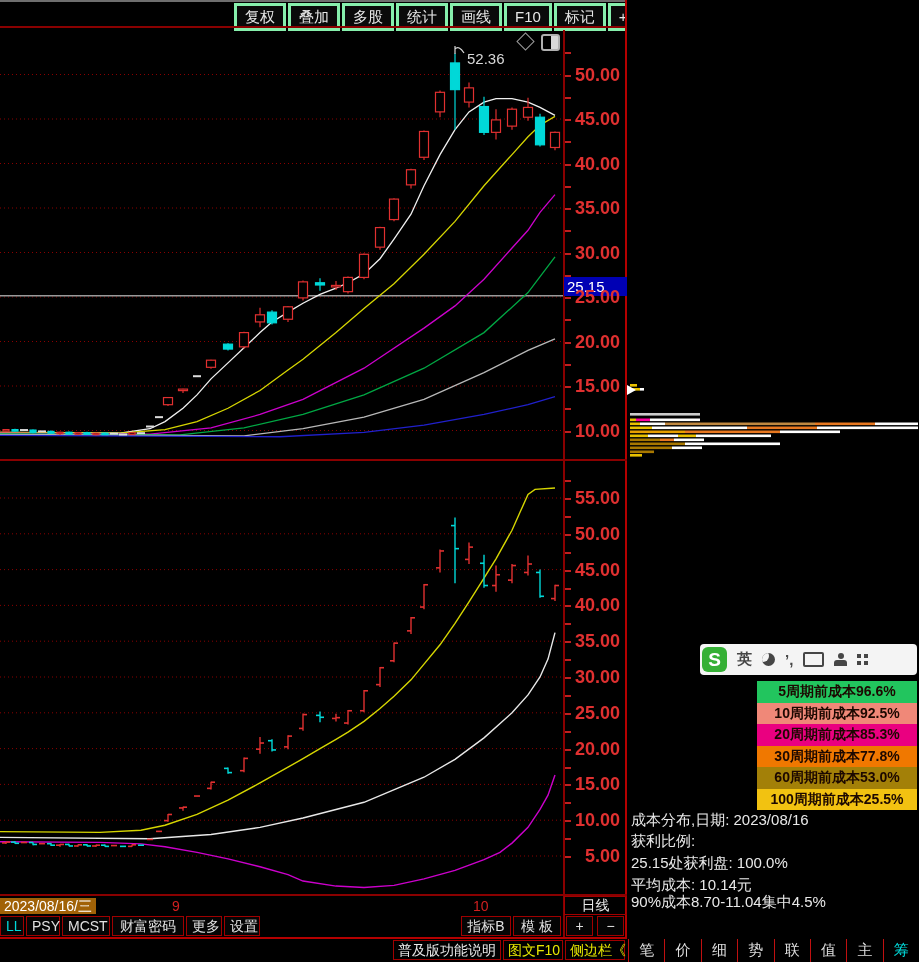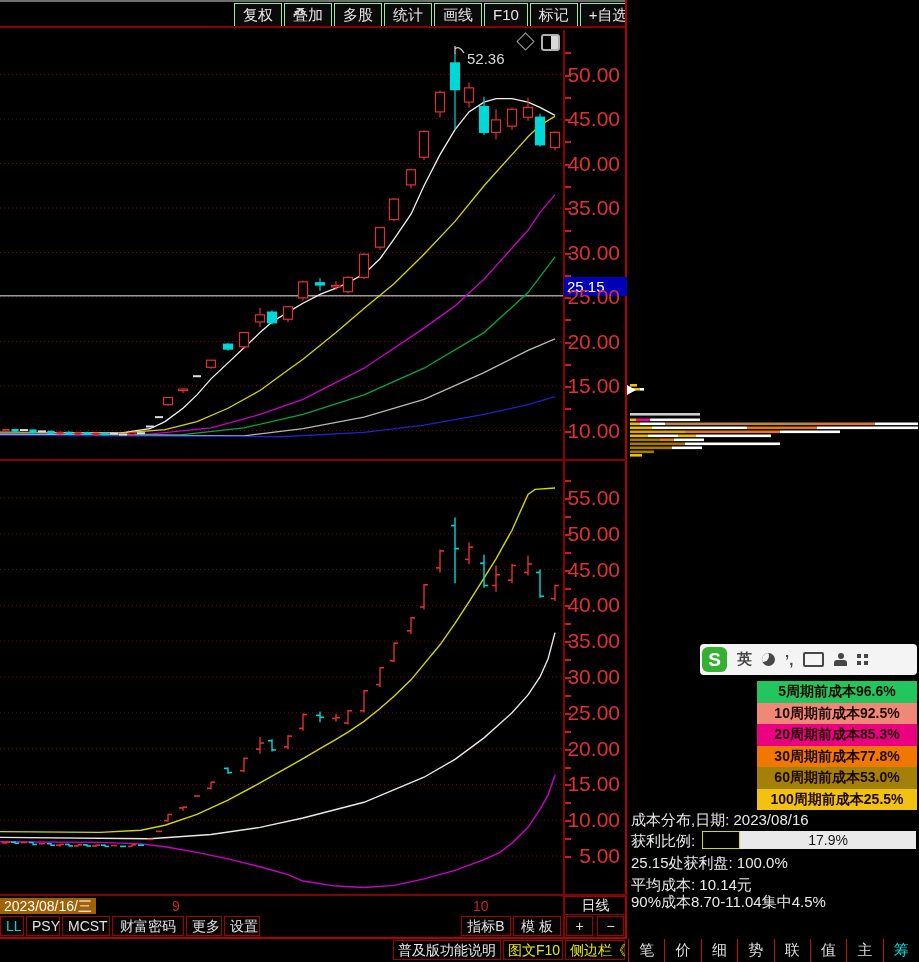--- a/index.html
+++ b/index.html
@@ -5,26 +5,26 @@
   html,body{margin:0;padding:0;background:#000;}
   #screen{position:relative;width:919px;height:962px;background:#000;overflow:hidden;
           font-family:"Liberation Sans","DejaVu Sans",sans-serif;}
   .abs{position:absolute;}
   .hline{position:absolute;background:#8a0000;height:2px;}
   .vline{position:absolute;background:#8a0000;width:2px;}
   
   #topline{left:0;top:0;width:919px;height:2px;background:#6e6e6e;}
   #menu-row{left:234px;top:3px;display:flex;}
   .menu-btn{padding:2px 8px;color:#e6e6e6;font-size:15px;line-height:18px;background:#0a0a0a;
-            border:1px solid #86efac;margin-right:2px;cursor:default;white-space:nowrap;}
+            border:3px solid #86efac;margin-right:2px;cursor:default;white-space:nowrap;}
   #stock-label{left:631px;top:4px;font-size:16px;font-weight:bold;color:#e8e800;white-space:nowrap;}
   .tb-icon{position:absolute;top:4px;}
   
   .axis-label{position:absolute;left:566px;width:54px;text-align:right;color:#e03030;
-              font-size:21px;font-weight:normal;line-height:16px;}
+              font-size:18px;font-weight:bold;line-height:16px;}
   .axis-tick{position:absolute;left:565px;width:6px;height:2px;background:#c02020;}
   #price-badge{left:564px;top:277px;width:62px;height:19px;background:#0000b4;color:#fff;
                font-size:15px;line-height:19px;padding-left:3px;}
   #period-box{left:564px;top:896px;width:61px;height:17px;border:1px solid #a00000;color:#e8e8e8;
               font-size:14px;text-align:center;line-height:17px;}
   
   #diamond-icon{left:519px;top:35px;width:11px;height:11px;border:1px solid #9a9a9a;transform:rotate(45deg);}
   #split-icon{left:541px;top:34px;width:15px;height:13px;border:2px solid #b0b0b0;border-radius:3px;
               background:linear-gradient(90deg,#000 55%,#d8d8d8 55%);}
   
@@ -427,24 +427,20 @@
       <div class="legend-row" style="background: #22c55e;">5周期前成本96.6%</div>
       <div class="legend-row" style="background: rgb(240, 136, 120);">10周期前成本92.5%</div>
       <div class="legend-row" style="background: rgb(234, 0, 128);">20周期前成本85.3%</div>
       <div class="legend-row" style="background: rgb(240, 120, 0);">30周期前成本77.8%</div>
       <div class="legend-row" style="background: rgb(163, 128, 8);">60周期前成本53.0%</div>
       <div class="legend-row" style="background: rgb(242, 194, 17);">100周期前成本25.5%</div>
     </div>
 
   <div class="info-line" style="top:811px;">成本分布,日期: 2023/08/16</div>
   <div class="info-line" style="top:832px;">获利比例:</div>
-  <div class="abs" id="profit-bar">
-    <div id="profit-fill"></div>
-    <div id="profit-rest">17.9%</div>
-  </div>
   <div id="info-lines"></div>
 
   <div class="abs" id="bottom-tabs">
       <div class="btab">笔</div>
       <div class="btab">价</div>
       <div class="btab">细</div>
       <div class="btab">势</div>
       <div class="btab">联</div>
       <div class="btab">值</div>
       <div class="btab">主</div>

